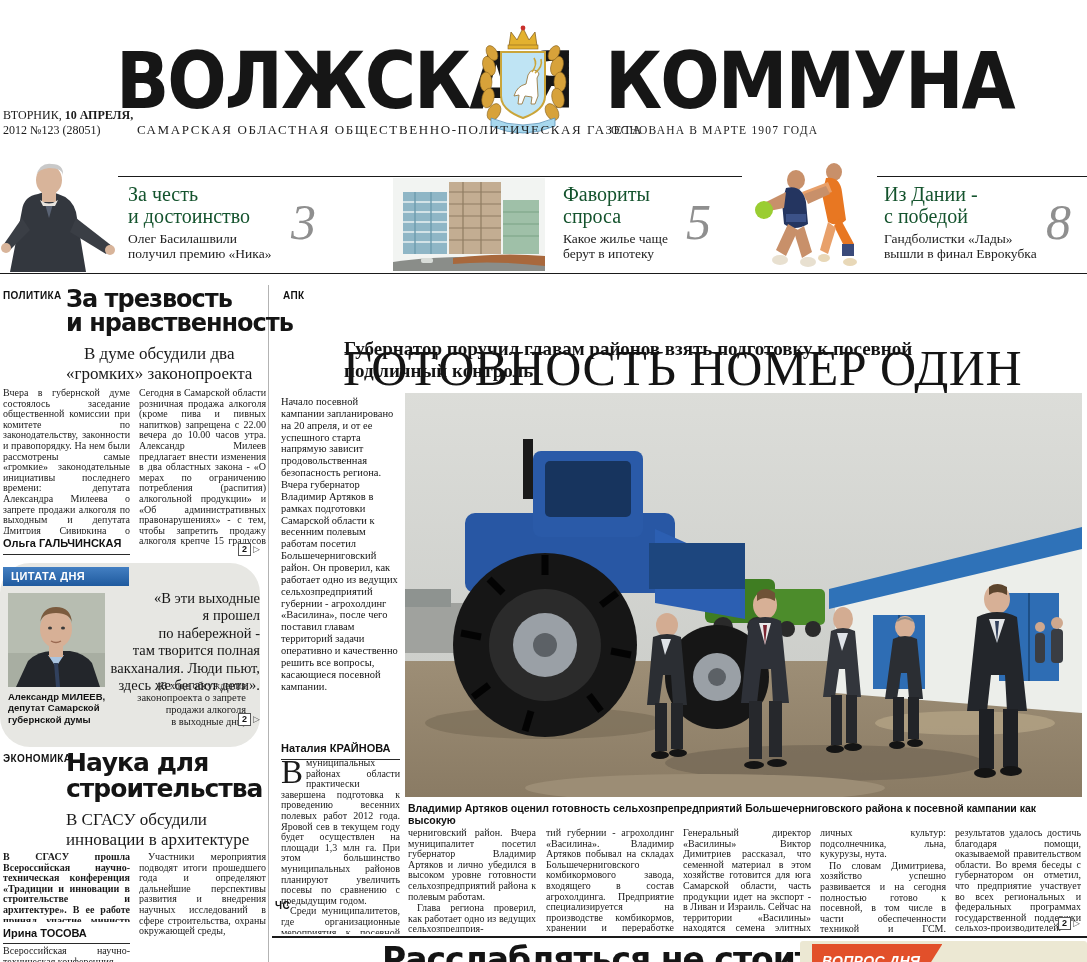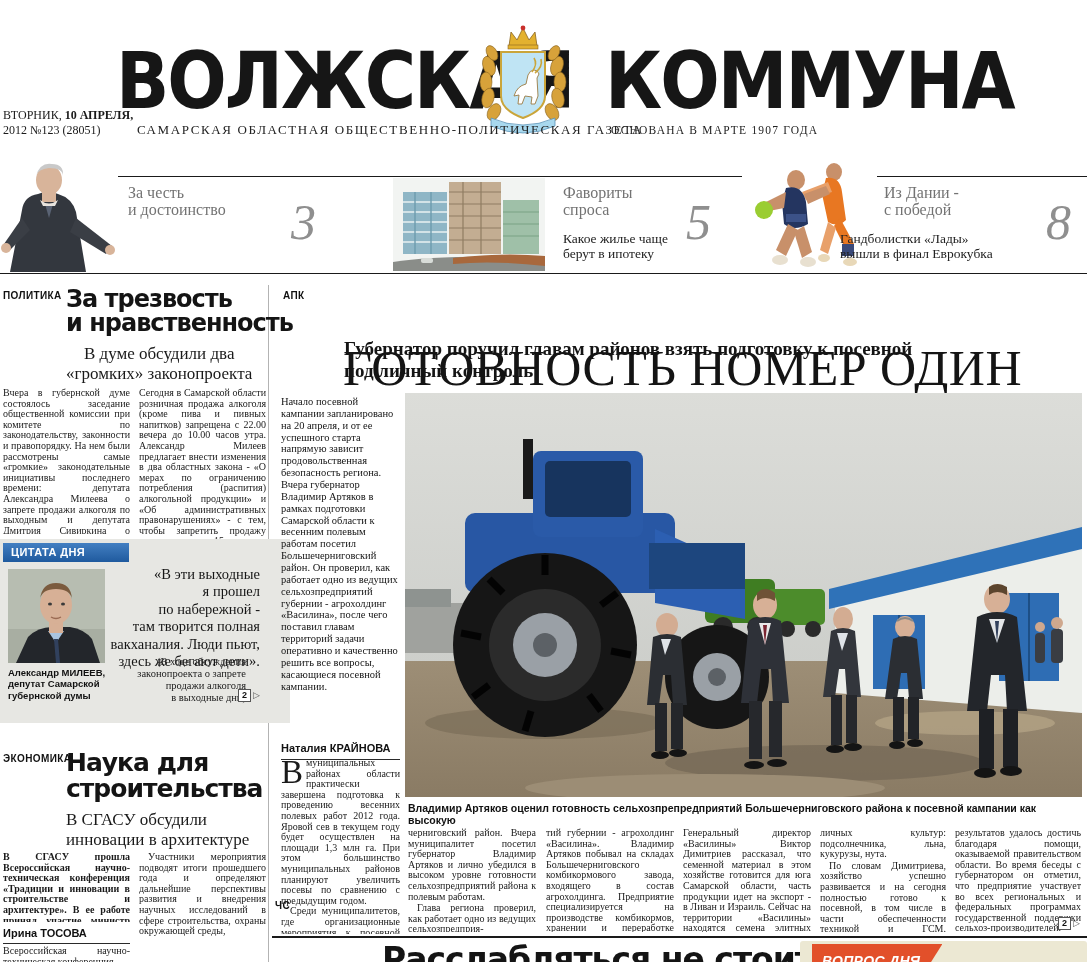--- a/index.html
+++ b/index.html
@@ -6,21 +6,21 @@
   .page{position:relative;width:1087px;height:962px;background:#fff;overflow:hidden;
         font-family:"Liberation Serif",serif;color:#1a1a1a;}
   .abs{position:absolute;}
   .pre{white-space:pre-line;}
   .logo{font-family:"DejaVu Sans",sans-serif;font-weight:bold;font-size:70px;letter-spacing:-2px;
         transform:scaleY(1.12);transform-origin:top left;line-height:1;color:#161616;}
   .dateline{font-size:12px;line-height:1.25;color:#1a1a1a;}
   .mast-sub{font-size:13px;letter-spacing:1.6px;color:#222;}
   .mast-founded{font-size:11.5px;letter-spacing:1.2px;color:#222;}
   .teaser-strip{border-top:1.5px solid #1a1a1a;border-bottom:1.5px solid #1a1a1a;}
-  .tz-title{font-size:16px;line-height:1.08;color:#737373;}
+  .tz-title{font-size:20px;line-height:1.08;color:#14532d;}
   .tz-sub{font-size:13.5px;line-height:1.12;color:#222;}
   .tz-num{font-style:italic;font-size:50px;color:#8f8f8f;line-height:1;}
   .seclabel{font-family:"Liberation Sans",sans-serif;font-weight:bold;font-size:10px;letter-spacing:.4px;color:#111;}
   .h-sans{font-family:"DejaVu Sans",sans-serif;font-weight:bold;letter-spacing:-1px;line-height:1.02;color:#141414;}
   .subhead-serif{font-size:17px;line-height:1.15;color:#1a1a1a;}
   .bodytext{font-size:10px;line-height:1.06;text-align:justify;color:#1a1a1a;}
   .bodytext p{margin:0 0 1px 0;text-indent:9px;}
   .bodytext p.noind{text-indent:0;}
   .lead-bold{font-weight:bold;}
   .byline{font-family:"Liberation Sans",sans-serif;font-weight:bold;font-size:11px;color:#111;}
@@ -110,20 +110,22 @@
       <circle cx="110" cy="90" r="5" fill="#d8b49a"></circle>
       <rect x="42" y="32" width="14" height="10" fill="#d8b49a"></rect>
       <ellipse cx="49" cy="20" rx="13" ry="15" fill="#d8b49a"></ellipse>
       <path d="M36 16 Q40 2 52 4 Q64 4 63 16 Q63 8 49 8 Q38 9 36 16 Z" fill="#c9c9c9"></path>
       <path d="M45 44 L49 58 L53 44 Z" fill="#5a6374"></path>
       <path d="M40 40 q9 7 18 0 l-3 6 h-12 z" fill="#e8e4de"></path>
     </svg>
   </div>
   <div class="abs tz-title pre" style="left:128px;top:184px;">За честь
 и достоинство</div>
+  <div class="abs tz-sub pre" style="left:128px;top:231px;">Олег Басилашвили
+получил премию «Ника»</div>
   <div class="abs tz-num" style="left:291px;top:197px;">3</div>
 
   <div class="abs" style="left:393px;top:178px;">
     <svg width="152" height="93" viewBox="0 0 152 93">
       <rect width="152" height="93" fill="#f2f4f2"></rect>
       <rect x="10" y="14" width="44" height="62" fill="#8fb6c6"></rect>
       <g stroke="#e8f0f2" stroke-width="1.4">
         <line x1="10" y1="24" x2="54" y2="24"></line>
           <line x1="10" y1="34" x2="54" y2="34"></line>
         <line x1="10" y1="44" x2="54" y2="44"></line>
@@ -183,21 +185,21 @@
         <path d="M46 66 L34 92 L44 98 L56 72 Z" fill="#c8906a"></path>
         <path d="M62 68 L70 94 L60 100 L52 74 Z" fill="#c8906a"></path>
         <ellipse cx="38" cy="102" rx="8" ry="5" fill="#e8e0d0"></ellipse>
         <ellipse cx="66" cy="104" rx="8" ry="5" fill="#e8e0d0"></ellipse>
         <rect x="44" y="56" width="20" height="8" fill="#3c5288"></rect>
       </g>
     </svg>
   </div>
   <div class="abs tz-title pre" style="left:884px;top:184px;">Из Дании -
 с победой</div>
-  <div class="abs tz-sub pre" style="left:840px;top:231px;">Гандболистки «Лады»
+  <div class="abs tz-sub pre" style="left:884px;top:231px;">Гандболистки «Лады»
 вышли в финал Еврокубка</div>
   <div class="abs tz-num" style="left:1046px;top:197px;">8</div>
 
   <div class="abs vrule" style="left:268px;top:285px;height:677px;"></div>
 
   <div class="abs seclabel" style="left:3px;top:290px;">ПОЛИТИКА</div>
   <div class="abs h-sans pre" style="left:66px;top:287px;font-size:24px;">За трезвость
 и нравственность</div>
   <div class="abs subhead-serif pre" style="left:66px;top:344px;text-align:center;">В думе обсудили два
 «громких» законопроекта</div>
@@ -208,21 +210,21 @@
   <div class="abs byline rule-b" style="left:3px;top:537px;width:127px;padding-bottom:5px;">Ольга ГАЛЬЧИНСКАЯ</div>
 
   <div class="abs bodytext" style="left:139px;top:388px;width:127px;height:160px;overflow:hidden;">
     <p class="noind">Сегодня в Самарской области розничная продажа алкоголя (кроме пива и пивных напитков) запрещена с 22.00 вечера до 10.00 часов утра. Александр Милеев предлагает внести изменения в два областных закона - «О мерах по ограничению потребления (распития) алкогольной продукции» и «Об административных правонарушениях» - с тем, чтобы запретить продажу алкоголя крепче 15 градусов еще и в выходные, и праздничные дни.</p>
   </div>
   <div class="abs pgmark" style="left:238px;top:543px;">
     <span class="pgnum">2</span>
       <span class="pgarrow">▷</span>
   </div>
 
-  <div class="abs quote-box" style="left:0;top:539px;width:290px;height:184px;">
+  <div class="abs quote-box" style="left:0;top:563px;width:260px;height:184px;border-radius:30px;">
     <div class="abs quote-bar" style="left:3px;top:4px;width:110px;">ЦИТАТА ДНЯ</div>
     <div class="abs" style="left:8px;top:30px;">
       <svg width="97" height="94" viewBox="0 0 97 94">
         <rect width="97" height="94" fill="#b7bdb1"></rect>
         <rect x="0" y="60" width="97" height="34" fill="#a8aea2"></rect>
         <path d="M8 94 L20 68 Q30 58 44 58 L62 58 Q76 60 84 70 L92 94 Z" fill="#23262b"></path>
         <path d="M40 62 L48 74 L56 62 Z" fill="#a9c4e0"></path>
         <path d="M46 70 L48 94 L52 94 L50 70 Z" fill="#31415e"></path>
         <rect x="41" y="50" width="14" height="14" fill="#d7b096"></rect>
         <ellipse cx="48" cy="36" rx="16" ry="19" fill="#d7b096"></ellipse>

